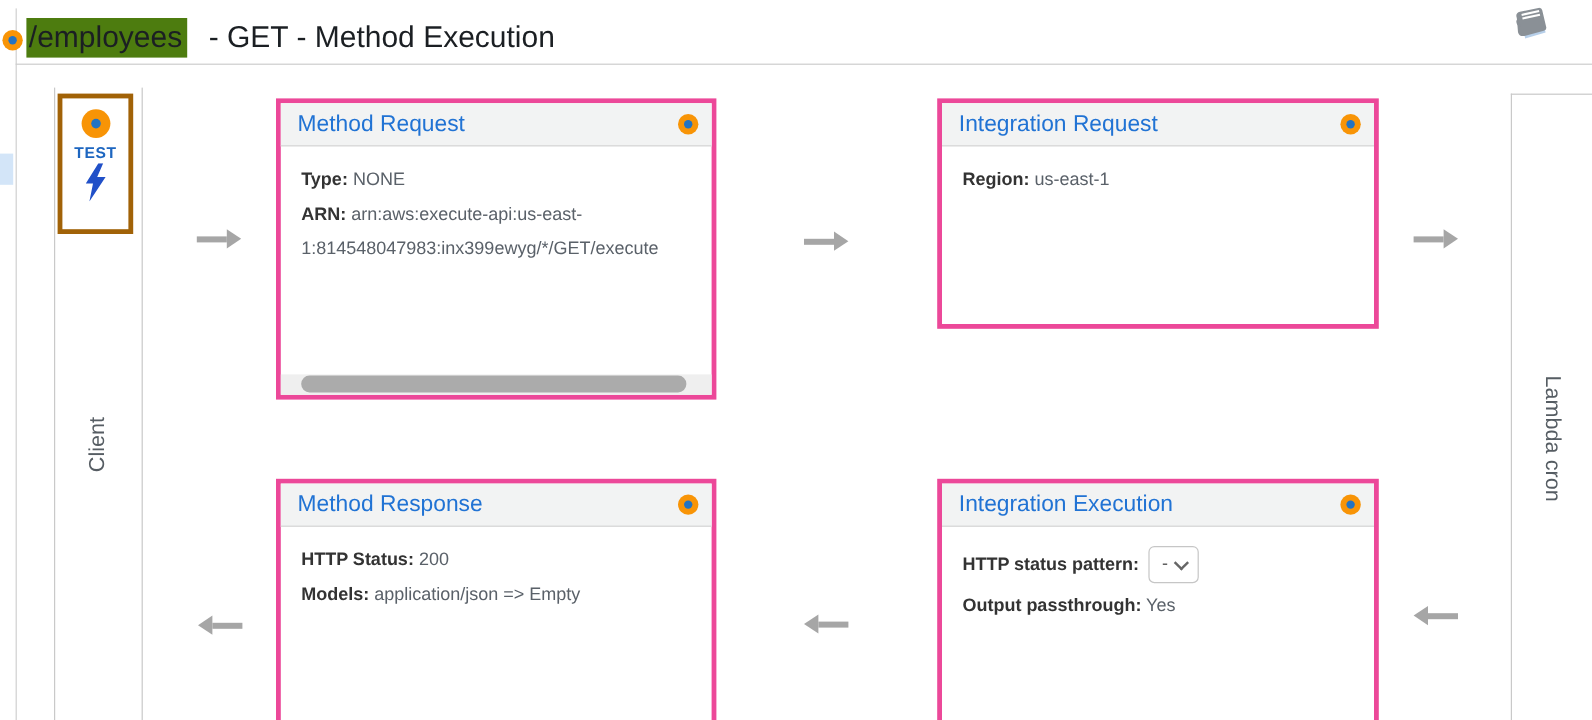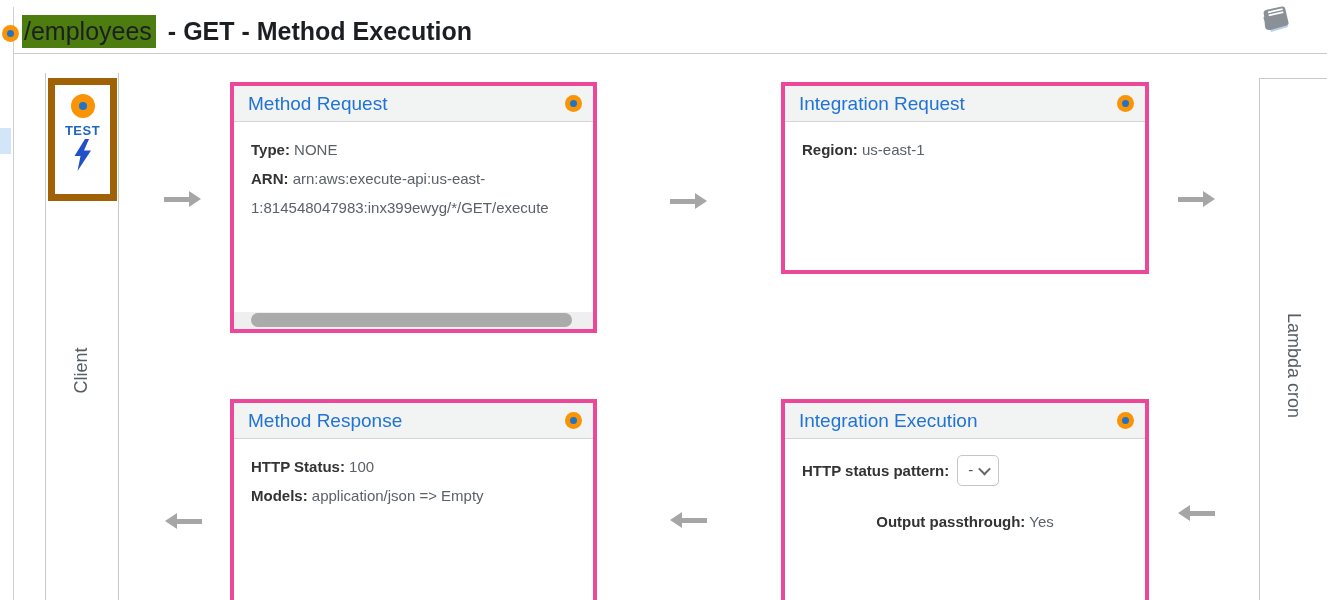--- a/index.html
+++ b/index.html
@@ -3,39 +3,39 @@
 <meta charset="utf-8">
 <style>
   html,body{margin:0;padding:0;background:#fff;overflow:hidden;}
   body{width:1327px;height:600px;position:relative;font-family:"Liberation Sans",sans-serif;color:#333;}
 
   
   .page-vline{position:absolute;left:13px;top:7px;width:1px;height:593px;background:#d0d0d0;}
   .header-divider{position:absolute;left:13px;top:53px;width:1314px;height:1px;background:#ccc;}
   .title-wrap{position:absolute;left:22px;top:17px;font-size:25px;color:#1b1f23;white-space:nowrap;}
   .title-selected{background:#4d7c0f;padding:2px 4px 3px 2px;}
-  .title-suffix{margin-left:12px;font-weight:bold;}
+  .title-suffix{margin-left:18px;}
   .status-dot{display:inline-block;width:17px;height:17px;background:#f89406;border-radius:50%;position:relative;flex:none;}
   .status-dot::after{content:"";position:absolute;left:5px;top:5px;width:7px;height:7px;background:#2273c3;border-radius:50%;}
   .title-dot{position:absolute;left:2px;top:25px;}
   .docs-icon{position:absolute;left:1256px;top:6px;width:36px;height:31px;cursor:pointer;}
 
   
   .client-lane{position:absolute;left:45px;top:73px;width:72px;height:527px;border-left:1px solid #c9c9c9;border-right:1px solid #c9c9c9;background:#fff;}
   .lambda-lane{position:absolute;left:1259px;top:78px;width:68px;height:522px;border-left:1px solid #c9c9c9;border-top:1px solid #c9c9c9;background:#fff;}
   .lane-label{position:absolute;display:flex;align-items:center;justify-content:center;}
   .lane-label span{white-space:nowrap;font-size:18px;color:#565d63;}
   .client-label-box{left:45px;top:320px;width:73px;height:100px;}
   .client-label-box span{transform:rotate(-90deg);}
   .lambda-label-box{left:1259px;top:290px;width:69px;height:150px;}
   .lambda-label-box span{transform:rotate(90deg);}
   .lambda-link{color:#2173d4;cursor:pointer;}
 
   
-  .test-box{position:absolute;left:48px;top:78px;width:55px;height:100px;border:7px solid #a16207;background:#fff;
+  .test-box{position:absolute;left:48px;top:78px;width:55px;height:100px;border:4px solid #a16207;background:#fff;
             display:flex;flex-direction:column;align-items:center;padding-top:9px;}
   .test-box .big-dot{width:24px;height:24px;background:#f89406;border-radius:50%;position:relative;}
   .test-box .big-dot::after{content:"";position:absolute;left:8px;top:8px;width:8px;height:8px;background:#2273c3;border-radius:50%;}
   .test-label{font-size:13px;font-weight:bold;color:#1d66c0;letter-spacing:.5px;margin-top:5px;cursor:pointer;}
   .bolt{margin-top:1px;cursor:pointer;}
 
   
   .arrow{position:absolute;width:37px;height:16px;}
   .arrow .shaft{position:absolute;left:0;top:6px;width:25px;height:5px;background:#a6a6a6;}
   .arrow .head{position:absolute;right:0;top:0;width:0;height:0;border-left:12px solid #a6a6a6;border-top:8px solid transparent;border-bottom:8px solid transparent;}
@@ -55,21 +55,21 @@
   .iresp-panel{left:781px;top:399px;width:368px;height:215px;box-sizing:border-box;}
 
   
   .hscroll{position:absolute;left:0;right:0;bottom:0;height:17px;background:#efefef;}
   .hscroll .thumb{position:absolute;left:17px;right:21px;top:1px;height:14px;background:#ababab;border-radius:8px;}
 
   
   .pattern-row{display:flex;align-items:center;margin-top:3px;}
   .mini-select{display:inline-flex;align-items:center;margin-left:8px;border:1px solid #c6c6c6;border-radius:5px;padding:5px 9px 6px 10px;color:#555;background:#fff;cursor:pointer;font-size:15px;line-height:18px;}
   .chev{display:inline-block;width:7px;height:7px;border-right:2px solid #666;border-bottom:2px solid #666;transform:rotate(45deg) translate(-1px,-1px);margin-left:7px;}
-  .pass-row{margin-top:21px;text-align:center;}
+  .pass-row{margin-top:4px;}
 
   
   .nav-fragment{position:absolute;left:0;top:128px;width:11px;height:26px;background:#d3e5f8;}
 </style>
 </head>
 <body>
 
 <div class="nav-fragment"></div>
 
 <div class="page-vline"></div>
@@ -169,21 +169,21 @@
 </div>
 
 <div class="panel mresp-panel">
   <div class="panel-header">
     <span class="panel-title">Method Response</span>
     <span class="status-dot"></span>
   </div>
   <div class="panel-body">
     <div>
       <span class="lbl">HTTP Status:</span>
-      <span>100</span>
+      <span>200</span>
     </div>
     <div>
       <span class="lbl">Models:</span>
       <span>application/json =&gt; Empty</span>
     </div>
   </div>
 </div>
 
 <div class="panel iresp-panel">
   <div class="panel-header">

